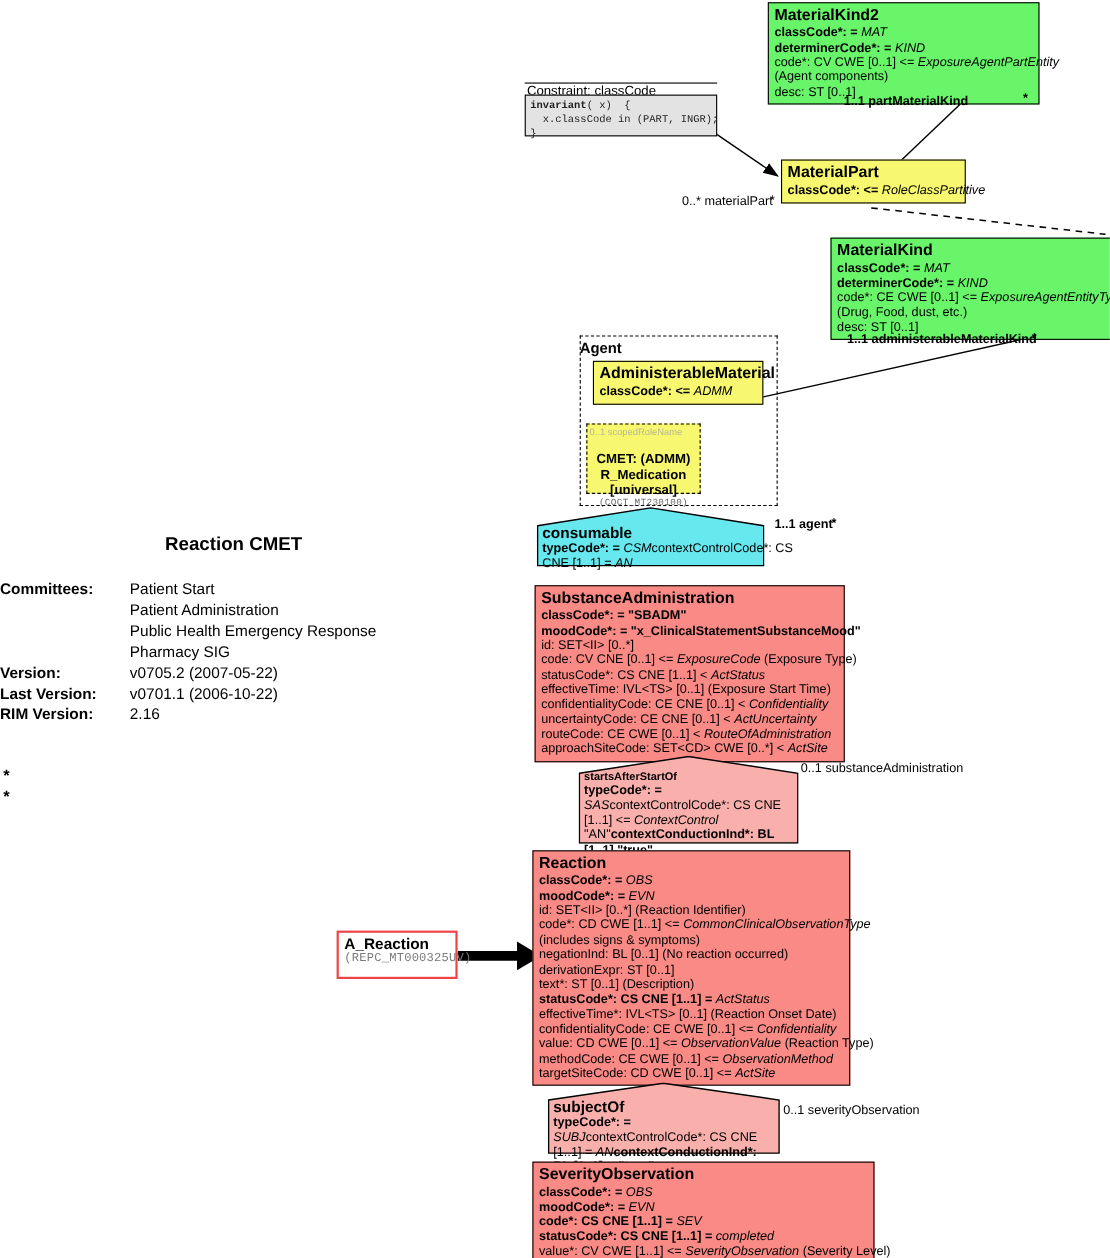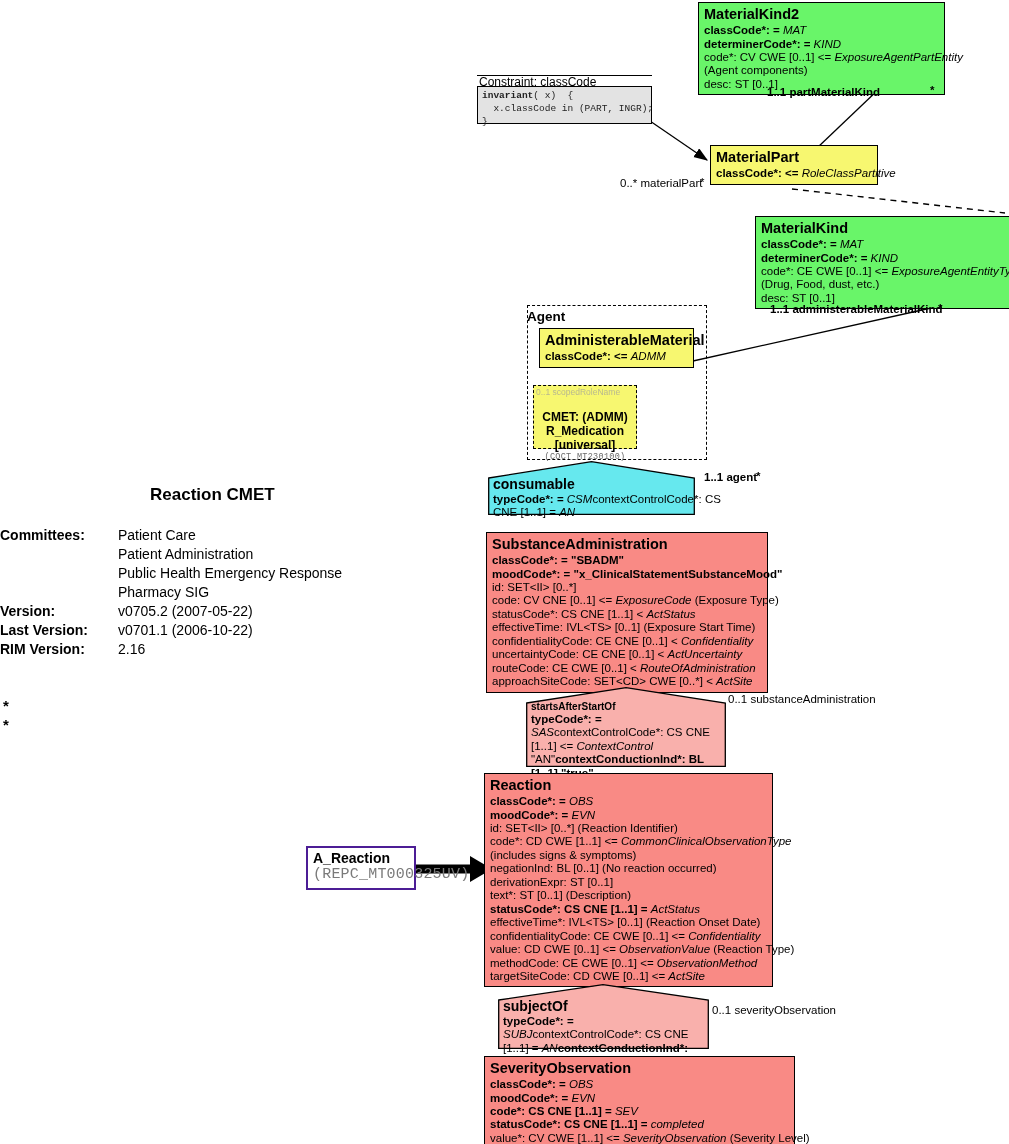--- a/index.html
+++ b/index.html
@@ -113,28 +113,28 @@
   .cmet-overlap {
     position: absolute;
     font-size: 8.5px;
     color: #b8b890;
     white-space: nowrap;
   }
 
   
   .entry {
     position: absolute;
-    border: 2px solid #4c1d95;
+    border: 2px solid #ef4444;
     background: #fff;
     padding: 2px 5px 3px 5px;
   }
   .entry .n { font-weight: bold; font-size: 14px; color:#000; display:block; line-height:1.15;}
   .entry .id {
     font-family: "Liberation Mono", monospace;
-    font-size: 15px; color: #7a7a7a; display:block; letter-spacing:.2px;
+    font-size: 11px; color: #7a7a7a; display:block; letter-spacing:.2px;
   }
 
   
   .alabel {
     position: absolute;
     font-size: 11.5px;
     color: #000;
     white-space: nowrap;
   }
   .alabel.bold { font-weight: bold; }
@@ -286,21 +286,21 @@
   </div>
 
   <div class="entry" style="left:306px; top:846px; width:110px; height:44px;">
     <span class="n">A_Reaction</span>
     <span class="id">(REPC_MT000325UV)</span>
   </div>
 
   <div class="doc-title" style="left:150px; top:485px;">Reaction CMET</div>
 
   <div class="meta-key" style="left:0px;   top:527px;">Committees:</div>
-  <div class="meta-val" style="left:118px; top:527px;">Patient Care</div>
+  <div class="meta-val" style="left:118px; top:527px;">Patient Start</div>
   <div class="meta-val" style="left:118px; top:546px;">Patient Administration</div>
   <div class="meta-val" style="left:118px; top:565px;">Public Health Emergency Response</div>
   <div class="meta-val" style="left:118px; top:584px;">Pharmacy SIG</div>
 
   <div class="meta-key" style="left:0px;   top:603px;">Version:</div>
   <div class="meta-val" style="left:118px; top:603px;">v0705.2 (2007-05-22)</div>
   <div class="meta-key" style="left:0px;   top:622px;">Last Version:</div>
   <div class="meta-val" style="left:118px; top:622px;">v0701.1 (2006-10-22)</div>
   <div class="meta-key" style="left:0px;   top:641px;">RIM Version:</div>
   <div class="meta-val" style="left:118px; top:641px;">2.16</div>

